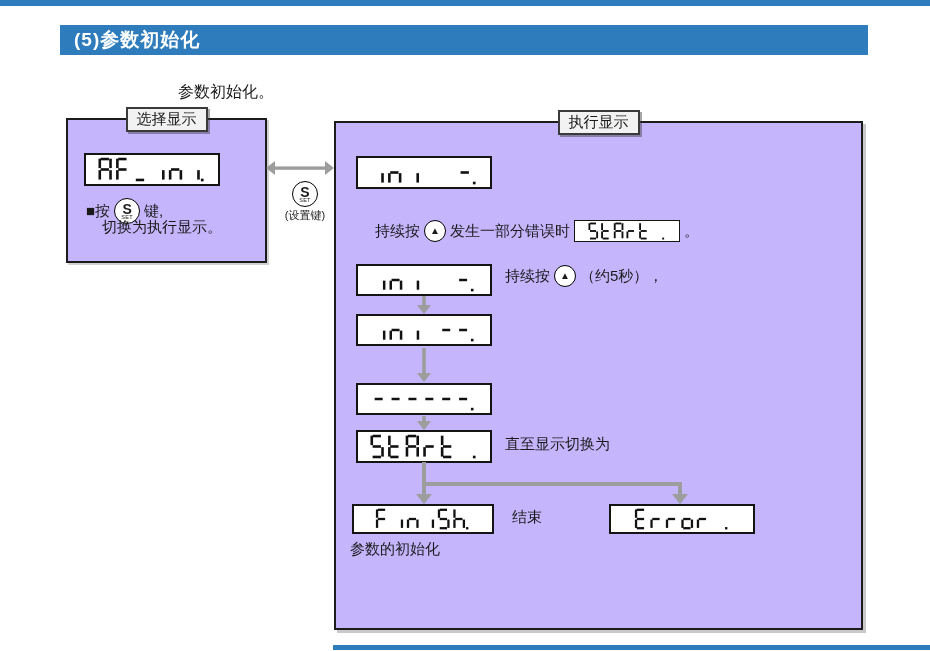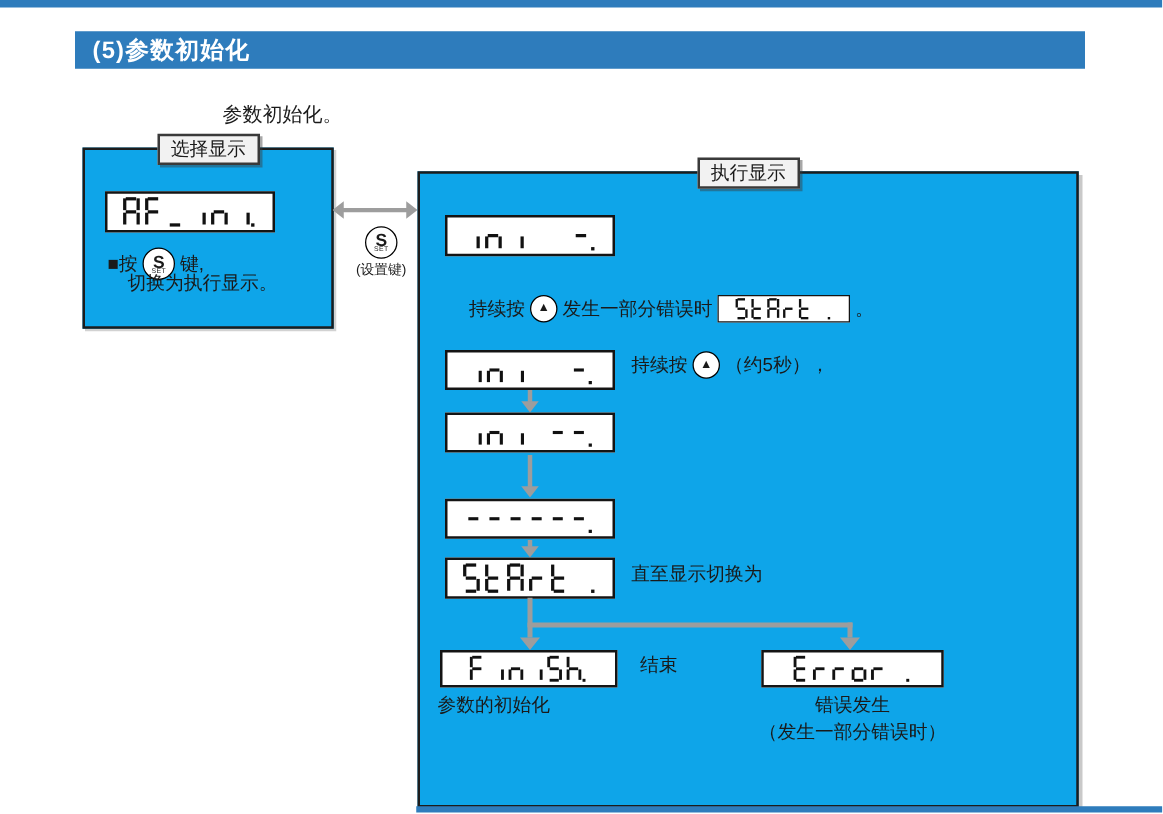--- a/index.html
+++ b/index.html
@@ -11,23 +11,23 @@
   .row{position:absolute;display:flex;align-items:center;gap:4px;font-size:15px;white-space:nowrap;}
 
   .strip-top{position:absolute;left:0;top:0;width:930px;height:6px;}
   .strip-bottom{position:absolute;left:333px;top:645px;width:597px;height:5px;}
 
   .hdr{position:absolute;left:60px;top:25px;width:808px;height:30px;display:flex;align-items:center;
        padding-left:14px;box-sizing:border-box;color:#fff;font-size:19px;font-weight:bold;letter-spacing:1px;}
 
   .intro{position:absolute;left:178px;top:66px;font-size:16px;margin-top:16px;}
 
-  .panel{position:absolute;border:2px solid #1c1c1c;background:#0ea5e9;box-sizing:border-box;}
+  .panel{position:absolute;border:2px solid #1c1c1c;background:#c4b5fd;box-sizing:border-box;}
   .left-panel{left:66px;top:118px;width:201px;height:145px;box-shadow:2px 2px 0 #d2d2d2;}
-  .right-panel{left:334px;top:121px;width:529px;height:509px;box-shadow:3px 3px 0 #c9c9c9;margin-top:16px;}
+  .right-panel{left:334px;top:121px;width:529px;height:509px;box-shadow:3px 3px 0 #c9c9c9;}
 
   .panel-title{position:absolute;left:50%;transform:translateX(-50%);top:-13px;background:#f2f2f2;
        border:2px solid #3a3a3a;padding:1px 9px;font-size:15px;white-space:nowrap;
        box-shadow:2px 2px 0 rgba(60,60,60,0.45);}
 
   .segbox{position:absolute;border:2px solid #141414;background:#fff;box-sizing:border-box;padding:2px 3px;}
   .segbox svg{width:100%;height:100%;display:block;}
   .segbox svg rect{fill:#111;}
 
   .seg-inline{display:inline-block;width:106px;height:22px;border:1.5px solid #141414;background:#fff;
@@ -293,19 +293,17 @@
           <rect x="41.5" y="12.1" width="9" height="2.8"></rect>
           <rect x="69.8" y="14.2" width="2.8" height="10.2"></rect>
           <rect x="60.5" y="23.4" width="9" height="2.8"></rect>
           <rect x="58.2" y="14.2" width="2.8" height="10.2"></rect>
           <rect x="60.5" y="12.1" width="9" height="2.8"></rect>
           <rect x="77.2" y="14.2" width="2.8" height="10.2"></rect>
           <rect x="79.5" y="12.1" width="9" height="2.8"></rect>
           <rect x="111.8" y="23.4" width="2.9" height="2.9"></rect>
         </svg>
       </div>
-    <div class="txt center" style="left:246px;top:417px;width:200px">错误发生</div>
-    <div class="txt center" style="left:246px;top:438px;width:200px">（发生一部分错误时）</div>
   </div>
 
   <div class="strip-bottom" style="background: rgb(46, 124, 188);"></div>
 
 </div>
 
 </body></html>

